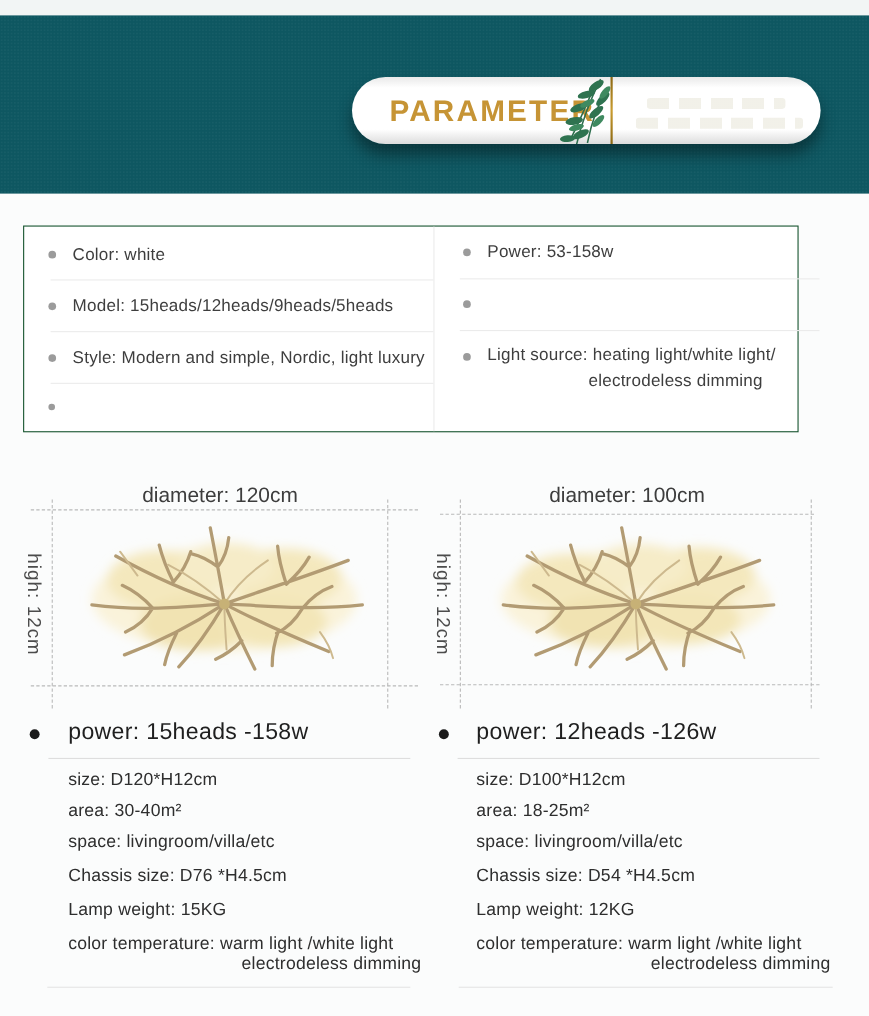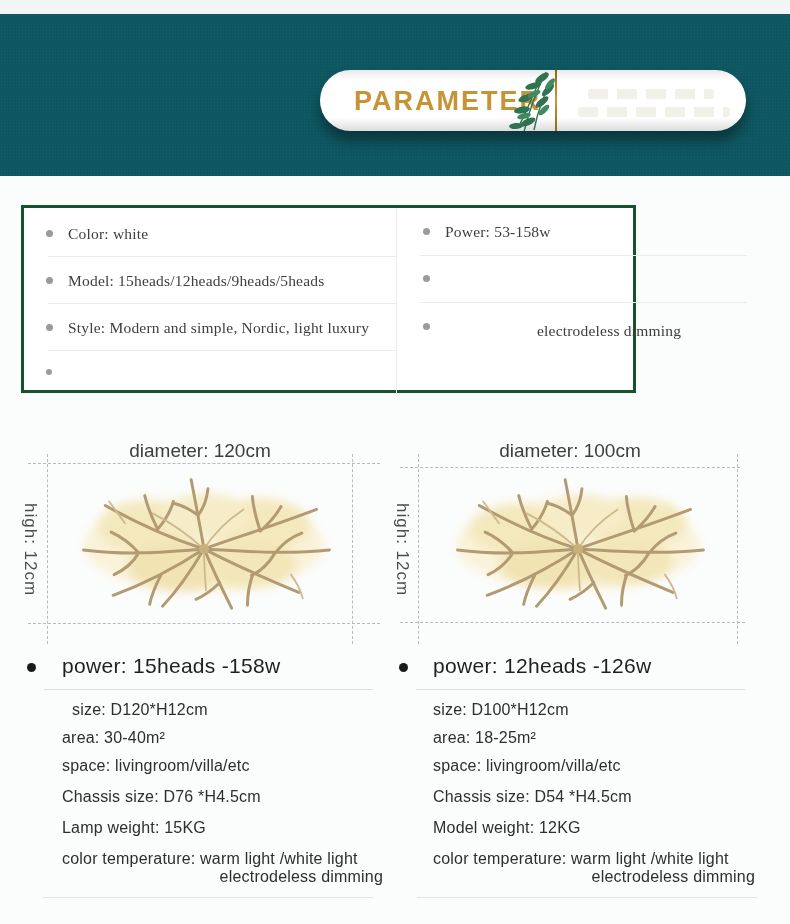--- a/index.html
+++ b/index.html
@@ -22,22 +22,22 @@
                 color:#c69435; letter-spacing:2px; }
   .gold-line { left:235px; top:0; width:2px; height:61px;
                background:linear-gradient(180deg,#8a6712,#c99c30,#8a6712); }
   .leaves { left:178px; top:-4px; }
   .faint-smudge { height:10px; border-radius:3px; opacity:0.55;
       background:repeating-linear-gradient(90deg,#e7e5d7 0 20px, transparent 20px 29px); }
   .smudge1 { left:268px; top:19px; width:126px; }
   .smudge2 { left:258px; top:37px; width:152px; }
 
   
-  .spec-box { left:21px; top:205px; width:615px; height:188px;
-              background:#fff; border:3px solid #14532d;font-family:Liberation Serif, serif; }
+  .spec-box { left:21px; top:205px; width:705px; height:188px;
+              background:#fff; border:1px solid #14532d; }
   .vdiv { left:372px; top:0; width:1px; height:186px; background:#ececec; }
   .hdiv { height:1px; background:#ebebeb; }
   .spec-row { display:flex; align-items:center; color:#3e3e3e;
               font-size:15.5px; letter-spacing:0.2px; }
   .dot { width:7px; height:7px; border-radius:50%; background:#9b9b9b;
          flex:none; margin-right:15px; }
   .row-l { left:22px; width:346px; height:47px; }
   .row-r { left:399px; width:344px; height:47px; }
   .ls-line2 { margin-left:92px; margin-top:6px; }
 
@@ -120,20 +120,21 @@
       <span>Power: 53-158w</span>
     </div>
     <div class="abs hdiv" style="left:396px; top:47px; width:327px;"></div>
     <div class="abs spec-row row-r" style="top:47px;">
       <span class="dot"></span>
     </div>
     <div class="abs hdiv" style="left:396px; top:94px; width:327px;"></div>
     <div class="abs spec-row row-r" style="top:108px; height:auto; align-items:flex-start;">
       <span class="dot" style="margin-top:7px;"></span>
       <div>
+        <div>Light source: heating light/white light/</div>
         <div class="ls-line2">electrodeless dimming</div>
       </div>
     </div>
   </div>
 
   <div class="abs diam-label" style="left:60px;">diameter: 120cm</div>
   <div class="abs dash-h" style="left:28px; top:463px; width:352px;"></div>
   <div class="abs dash-h" style="left:28px; top:623px; width:352px;"></div>
   <div class="abs dash-v" style="left:47px; top:454px; height:190px;"></div>
   <div class="abs dash-v" style="left:352px; top:454px; height:190px;"></div>
@@ -208,34 +209,34 @@
       <path d="M150 86 C160 70 172 58 190 46 M150 86 C132 70 118 60 98 50
                M150 86 C150 102 151 114 152 128 M70 60 C64 52 60 46 54 38
                M238 112 C244 120 248 128 250 136"></path>
     </g>
     <circle cx="150" cy="86" r="5" fill="#c7b176"></circle>
   </svg>
 
   <div class="abs big-dot" style="left:27px; top:663px;"></div>
   <div class="abs p-heading" style="left:62px; top:654px;">power: 15heads -158w</div>
   <div class="abs p-div" style="left:44px; top:689px; width:329px;"></div>
-  <div class="abs p-line" style="left:72px; top:701px;">size: D120*H12cm</div>
+  <div class="abs p-line" style="left:62px; top:701px;">size: D120*H12cm</div>
   <div class="abs p-line" style="left:62px; top:729px;">area: 30-40m²</div>
   <div class="abs p-line" style="left:62px; top:757px;">space: livingroom/villa/etc</div>
   <div class="abs p-line" style="left:62px; top:788px;">Chassis size: D76 *H4.5cm</div>
   <div class="abs p-line" style="left:62px; top:819px;">Lamp weight: 15KG</div>
   <div class="abs p-line" style="left:62px; top:850px;">color temperature: warm light /white light</div>
   <div class="abs p-line p-line-right" style="left:62px; top:868px; width:321px;">electrodeless dimming</div>
   <div class="abs p-div" style="left:43px; top:897px; width:330px; background:#e4e4e4;"></div>
 
   <div class="abs big-dot" style="left:399px; top:663px;"></div>
   <div class="abs p-heading" style="left:433px; top:654px;">power: 12heads -126w</div>
   <div class="abs p-div" style="left:416px; top:689px; width:329px;"></div>
   <div class="abs p-line" style="left:433px; top:701px;">size: D100*H12cm</div>
   <div class="abs p-line" style="left:433px; top:729px;">area: 18-25m²</div>
   <div class="abs p-line" style="left:433px; top:757px;">space: livingroom/villa/etc</div>
   <div class="abs p-line" style="left:433px; top:788px;text-align:center;">Chassis size: D54 *H4.5cm</div>
-  <div class="abs p-line" style="left:433px; top:819px;">Model weight: 12KG</div>
+  <div class="abs p-line" style="left:433px; top:819px;">Lamp weight: 12KG</div>
   <div class="abs p-line" style="left:433px; top:850px;">color temperature: warm light /white light</div>
   <div class="abs p-line p-line-right" style="left:433px; top:868px; width:322px;">electrodeless dimming</div>
   <div class="abs p-div" style="left:417px; top:897px; width:340px; background:#e4e4e4;"></div>
 
 </div>
 
 </body></html>

